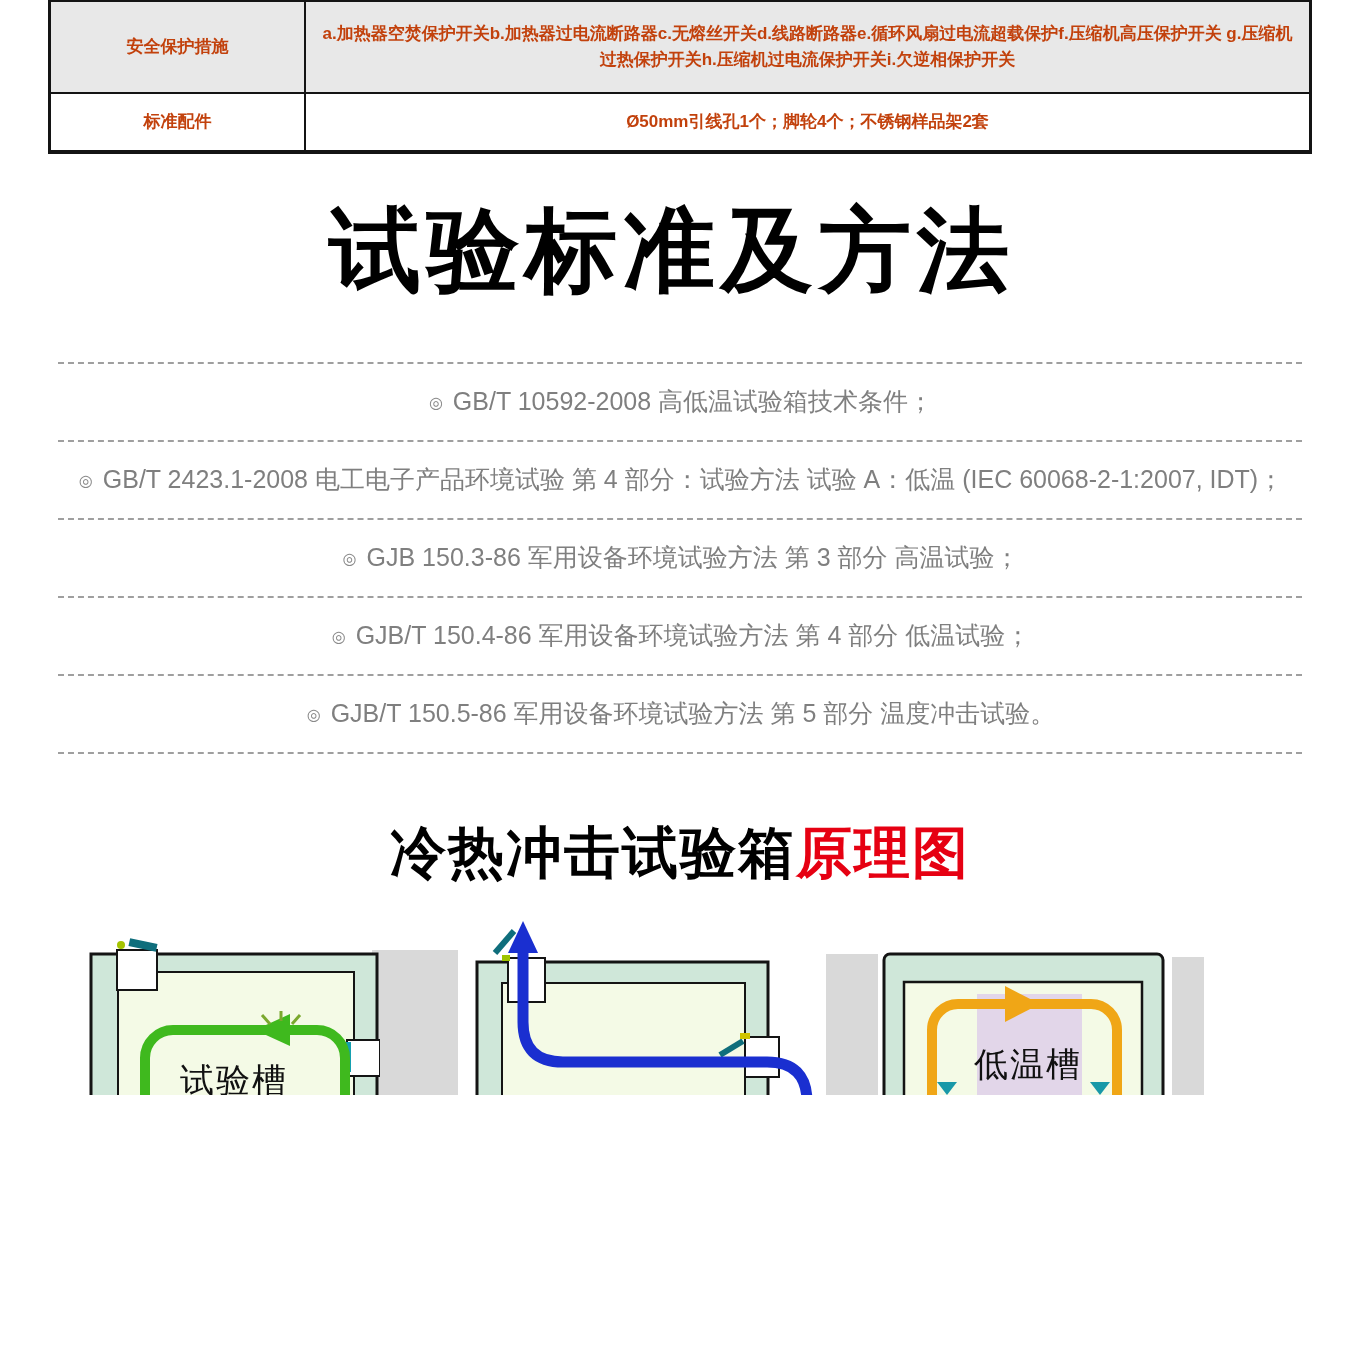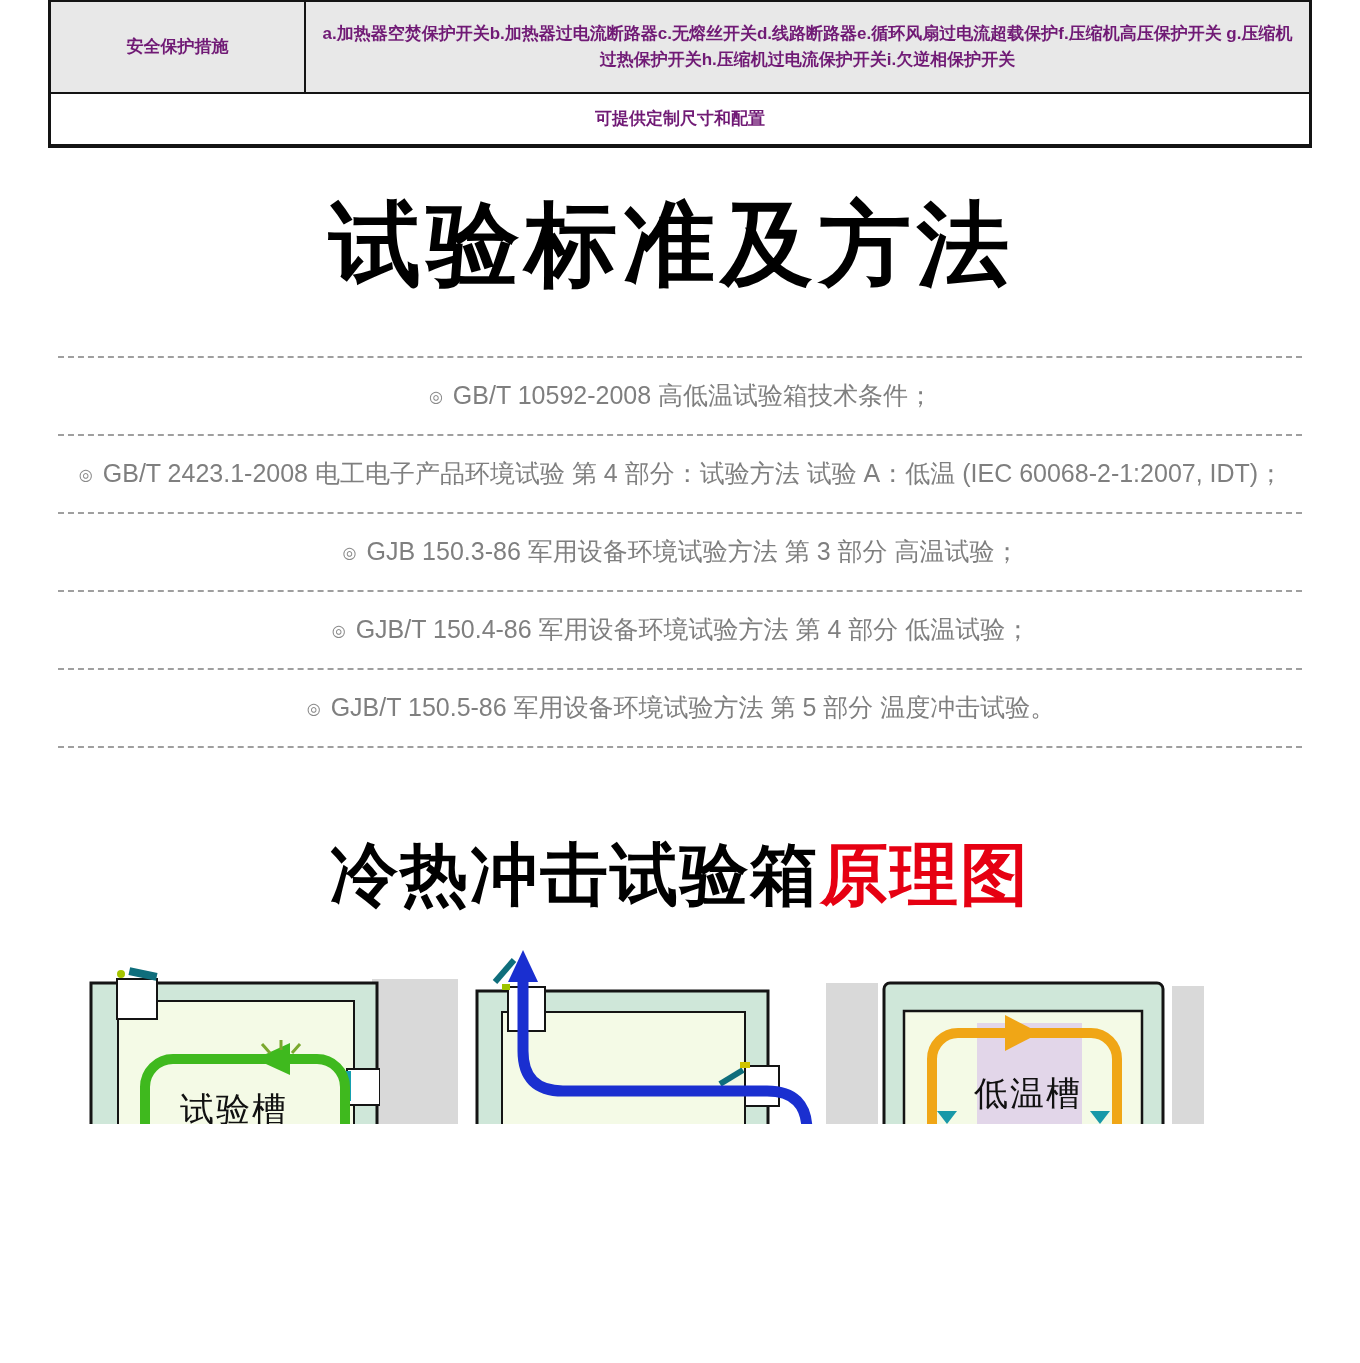--- a/index.html
+++ b/index.html
@@ -4,42 +4,42 @@
 <style>
   html,body{margin:0;padding:0;}
   body{
     width:1360px;height:1363px;overflow:hidden;background:#ffffff;
     font-family:"Liberation Sans","DejaVu Sans",sans-serif;color:#000;
   }
   
   .spec-table{
     width:1264px;margin:0 48px;border-collapse:collapse;table-layout:fixed;
     border:3px solid #141414;border-top:none;border-bottom:4px solid #141414;
-    font-size:17px;font-weight:700;color:#701a75;
+    font-size:17px;font-weight:700;color:#c2410c;
   }
   .spec-table th,.spec-table td{
     border:2px solid #141414;text-align:center;vertical-align:middle;
     padding:4px 10px;line-height:1.55;
   }
   .spec-table th{width:233px;font-weight:700;}
   .spec-table tr.gray{background:#e8e8e8;}
   .spec-table tr.white{background:#ffffff;}
   .row-tall td,.row-tall th{height:82px;}
   .row-mid th,.row-mid td{height:48px;}
   .row-low th,.row-low td{height:46px;}
   .row-foot td{height:42px;}
   
   .sec-title{
     text-align:center;font-weight:900;color:#000;
     font-size:92px;line-height:1.18;letter-spacing:6px;margin:42px 16px 0 0;
     font-family:"Liberation Sans","DejaVu Sans",sans-serif;
   }
   .sec-title2{
     text-align:center;font-weight:900;
-    font-size:68px;line-height:1.25;letter-spacing:2px;margin:84px 0 0 0;
+    font-size:56px;line-height:1.25;letter-spacing:2px;margin:64px 0 0 0;
   }
   .sec-title2 .red{color:#e60012;}
   
   .standards{
     margin:57px 58px 0 58px;
     border-bottom:2px dashed #9f9f9f;
     text-align:center;
   }
   .std-item{
     border-top:2px dashed #9f9f9f;
@@ -60,22 +60,23 @@
 </style>
 </head>
 <body>
 
 <table class="spec-table">
   <tbody>
       <tr class="gray row-tall">
     <th>安全保护措施</th>
     <td>a.加热器空焚保护开关b.加热器过电流断路器c.无熔丝开关d.线路断路器e.循环风扇过电流超载保护f.压缩机高压保护开关 g.压缩机过热保护开关h.压缩机过电流保护开关i.欠逆相保护开关</td>
   </tr>
-  <tr class="white row-foot">
-    <td colspan="2">可提供定制尺寸和配置</td>
+  <tr class="white row-mid">
+    <th>标准配件</th>
+    <td>Ø50mm引线孔1个；脚轮4个；不锈钢样品架2套</td>
   </tr>
 </tbody>
   </table>
 
 <div class="sec-title">试验标准及方法</div>
 
 <div class="standards">
   <div class="std-item"><span class="bullet">◎</span><span>GB/T 10592-2008 高低温试验箱技术条件；</span></div>
   <div class="std-item"><span class="bullet">◎</span><span>GB/T 2423.1-2008 电工电子产品环境试验 第 4 部分：试验方法 试验 A：低温 (IEC 60068-2-1:2007, IDT)；</span></div>
   <div class="std-item"><span class="bullet">◎</span><span>GJB 150.3-86 军用设备环境试验方法 第 3 部分 高温试验；</span></div>

